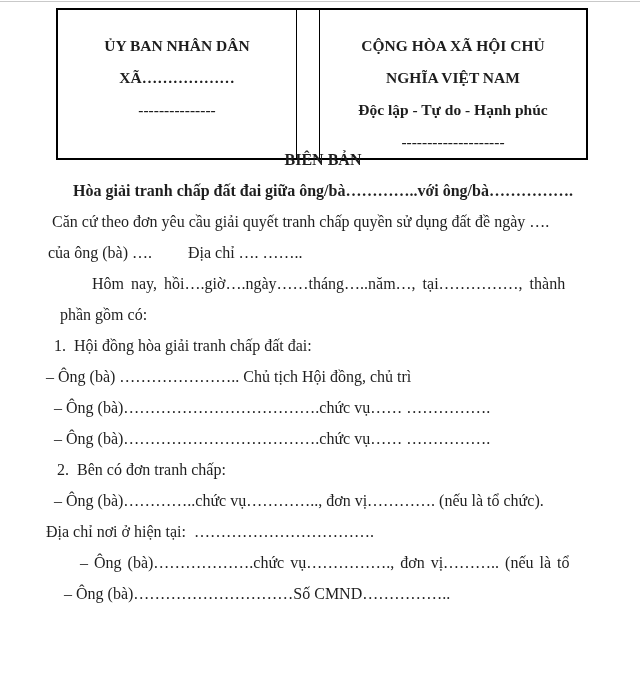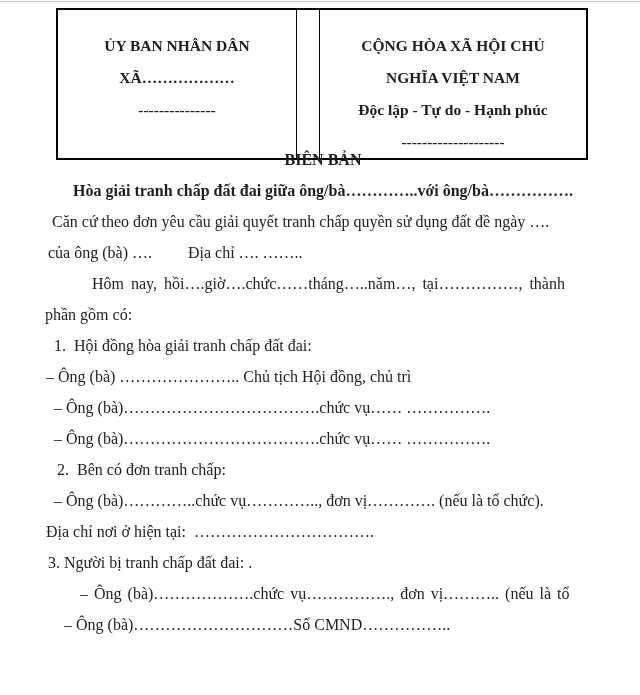--- a/index.html
+++ b/index.html
@@ -75,26 +75,25 @@
   </tr>
 </tbody>
   </table>
 
 <div class="doc-body">
   <div class="doc-title">BIÊN BẢN</div>
   <div class="doc-subtitle">Hòa giải tranh chấp đất đai giữa ông/bà…………..với ông/bà…………….</div>
   <div>
       <div class="doc-line" style="margin-left: 8px;">Căn cứ theo đơn yêu cầu giải quyết tranh chấp quyền sử dụng đất đề ngày ….</div>
       <div class="doc-line" style="margin-left: 4px;">của ông (bà) ….&nbsp;&nbsp;&nbsp;&nbsp;&nbsp;&nbsp;&nbsp;&nbsp;&nbsp;Địa chỉ …. ……..</div>
-      <div class="doc-line" style="margin-left: 48px; word-spacing: 3px;">Hôm nay, hồi….giờ….chức……tháng…..năm…, tại……………, thành</div>
-      <div class="doc-line" style="margin-left: 1px;">phần gồm có:</div>
+      <div class="doc-line" style="margin-left: 48px; word-spacing: 3px;">Hôm nay, hồi….giờ….ngày……tháng…..năm…, tại……………, thành</div>
+      <div class="doc-line" style="margin-left: 16px;">phần gồm có:</div>
       <div class="doc-line" style="margin-left: 10px;">1.&nbsp;&nbsp;Hội đồng hòa giải tranh chấp đất đai:</div>
       <div class="doc-line" style="margin-left: 2px;">– Ông (bà) ………………….. Chủ tịch Hội đồng, chủ trì</div>
       <div class="doc-line" style="margin-left: 10px;">– Ông (bà)……………………………….chức vụ…… …………….</div>
       <div class="doc-line" style="margin-left: 10px;">– Ông (bà)……………………………….chức vụ…… …………….</div>
       <div class="doc-line" style="margin-left: 13px;">2.&nbsp;&nbsp;Bên có đơn tranh chấp:</div>
       <div class="doc-line" style="margin-left: 10px;">– Ông (bà)…………..chức vụ………….., đơn vị…………. (nếu là tổ chức).</div>
       <div class="doc-line" style="margin-left: 2px;">Địa chỉ nơi ở hiện tại:&nbsp; …………………………….</div>
-      <div class="doc-line" style="margin-left: 4px;">3. Người bị tranh chấp đất đai: .</div>
       <div class="doc-line" style="margin-left: 36px; word-spacing: 2px;">– Ông (bà)……………….chức vụ……………., đơn vị……….. (nếu là tổ</div>
       <div class="doc-line" style="margin-left: 20px;">– Ông (bà)…………………………Số CMND……………..</div>
     </div>
 </div>
 
 </body></html>

